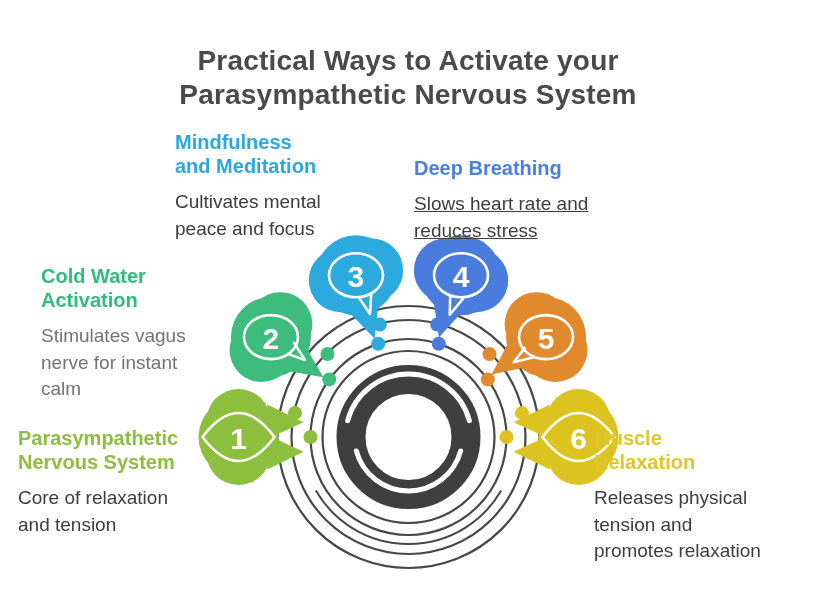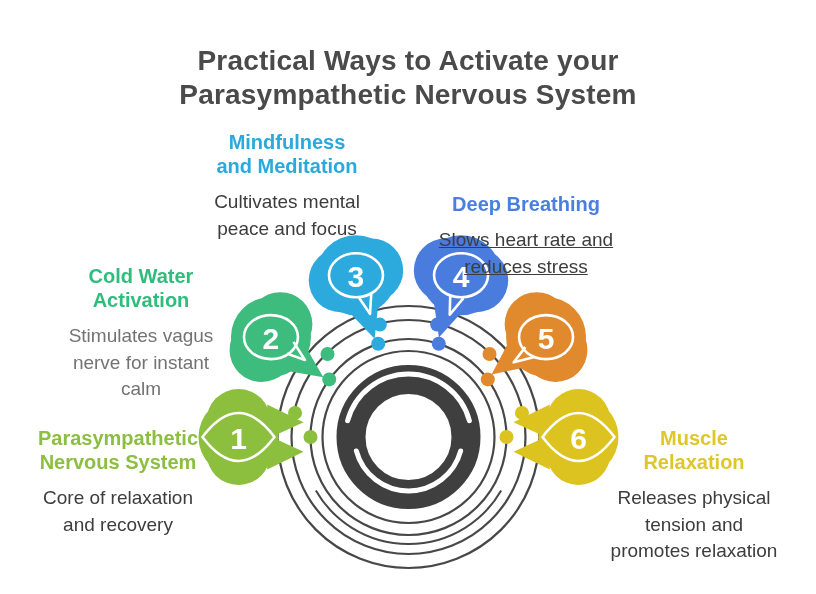--- a/index.html
+++ b/index.html
@@ -25,21 +25,21 @@
     white-space: pre-line;
     letter-spacing: 0.2px;
   }
   .diagram-svg {
     position: absolute;
     left: 0; top: 0;
     width: 816px; height: 594px;
   }
   .item-label {
     position: absolute;
-    text-align: center;
+    text-align: left;
   }
   .item-heading {
     font-size: 20px;
     font-weight: bold;
     line-height: 1.2;
     white-space: pre-line;
     margin: 0 0 11px 0;
   }
   .item-desc {
     font-size: 19px;
@@ -134,40 +134,40 @@
         <circle cx="578.5" cy="437" r="40" fill="#dcc31f"></circle>
         <path d="M 542.5 437 Q 578.5 389 614.5 437 Q 578.5 485 542.5 437 Z" fill="none" stroke="#ffffff" stroke-width="2.6" stroke-linejoin="round"></path>
         <text x="578.5" y="438" fill="#ffffff" font-size="30" font-weight="bold" text-anchor="middle" dominant-baseline="central" font-family="&quot;Liberation Sans&quot;, sans-serif">6</text>
       </g>
     </svg>
 
   <div class="item-label pos-1">
     <div class="item-heading" style="color: rgb(140, 190, 63);">Parasympathetic
 Nervous System</div>
     <div class="item-desc" style="color: rgb(61, 61, 61);">Core of relaxation
-and recovery</div>
+and tension</div>
   </div>
 
   <div class="item-label pos-2">
     <div class="item-heading" style="color: rgb(46, 189, 124);">Cold Water
 Activation</div>
     <div class="item-desc" style="color: #737373;">Stimulates vagus
 nerve for instant
 calm</div>
   </div>
 
   <div class="item-label pos-3">
     <div class="item-heading" style="color: rgb(41, 169, 220);">Mindfulness
 and Meditation</div>
     <div class="item-desc" style="color: rgb(61, 61, 61);">Cultivates mental
 peace and focus</div>
   </div>
 
   <div class="item-label pos-4">
-    <div class="item-heading" style="color: rgb(74, 127, 224); margin-top: 36px;">Deep Breathing</div>
+    <div class="item-heading" style="color: rgb(74, 127, 224);">Deep Breathing</div>
     <div class="item-desc" style="color: rgb(61, 61, 61); text-decoration: underline;">Slows heart rate and
 reduces stress</div>
   </div>
 
 
   <div class="item-label pos-6">
     <div class="item-heading" style="color: rgb(223, 198, 43);">Muscle
 Relaxation</div>
     <div class="item-desc" style="color: rgb(61, 61, 61);">Releases physical
 tension and

